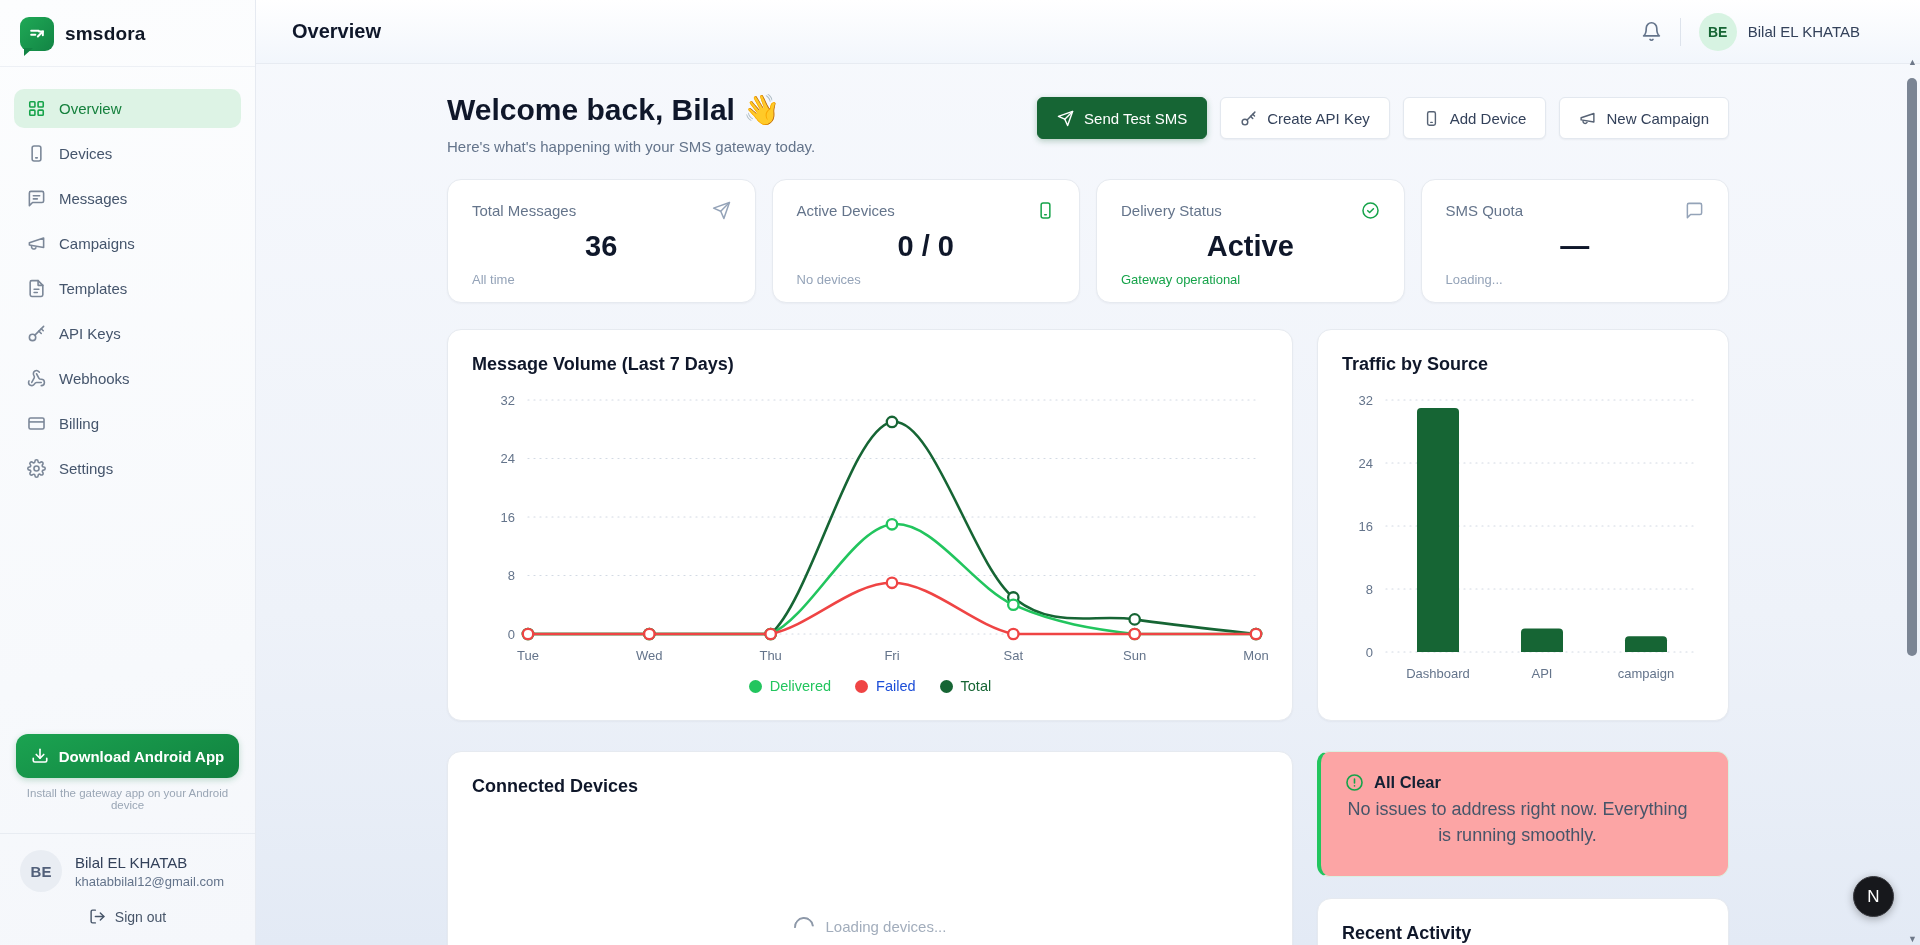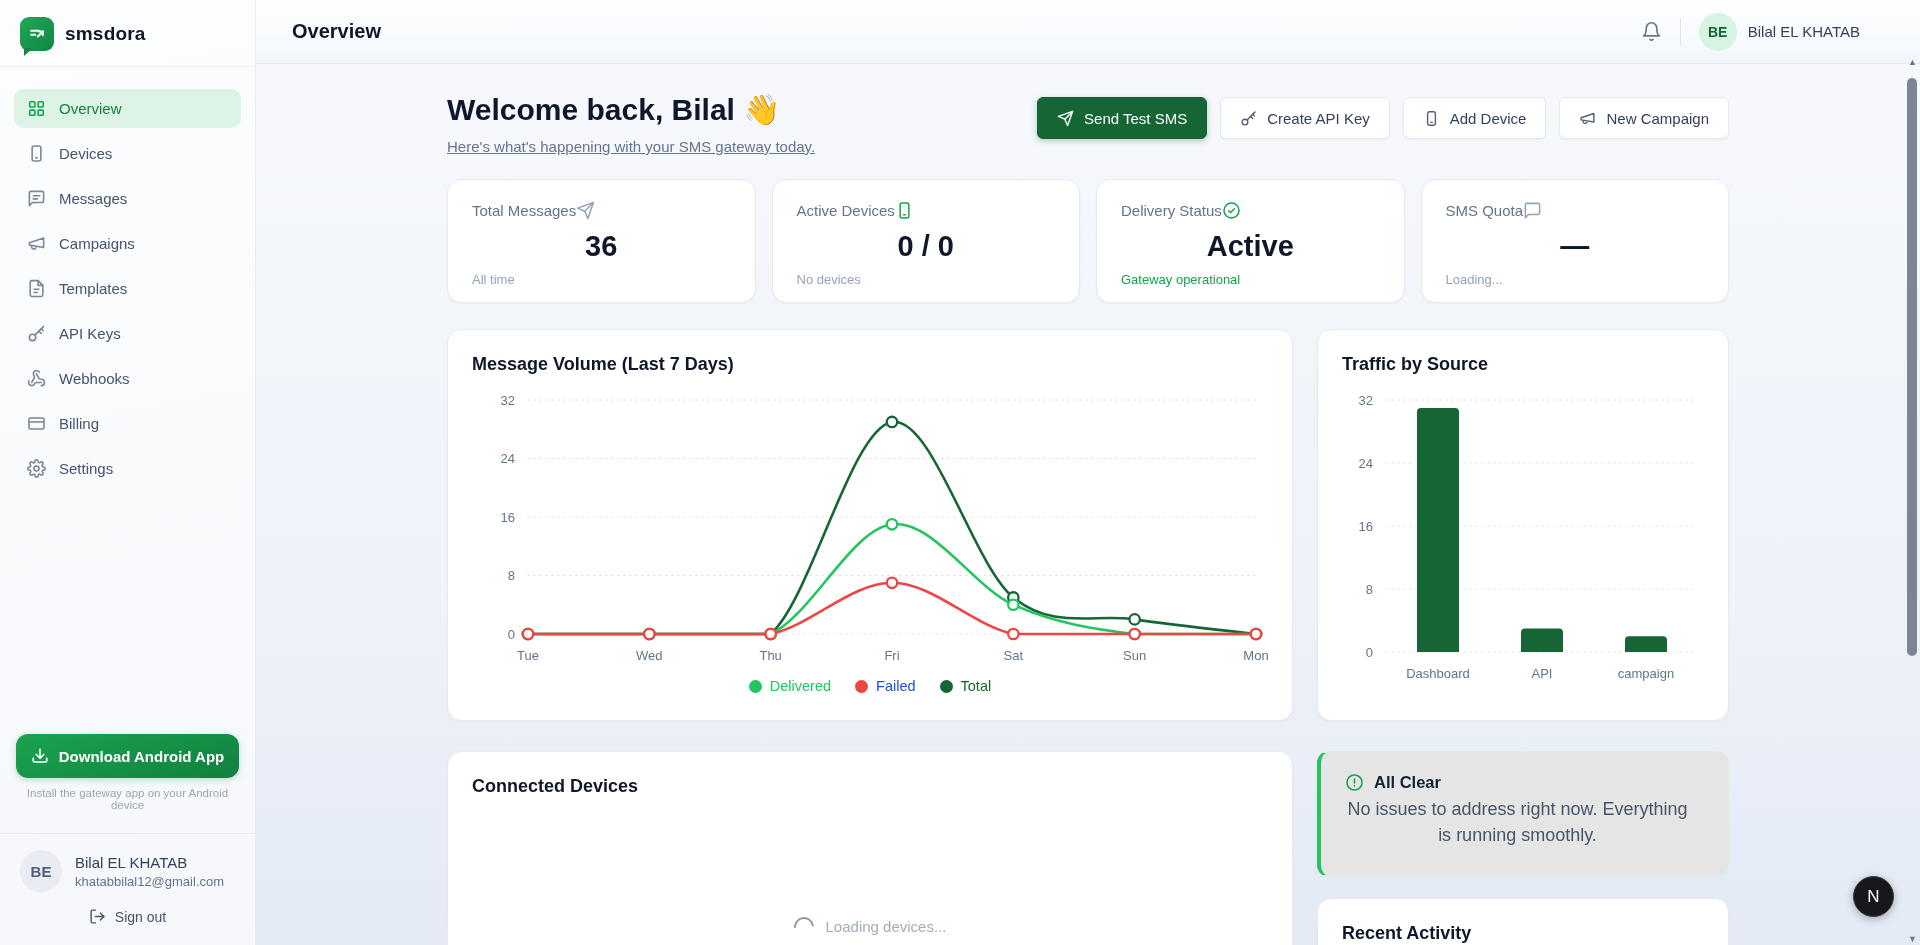--- a/index.html
+++ b/index.html
@@ -79,39 +79,39 @@
     width:38px; height:38px; border-radius:50%; background:#d7f3e2;
     color:#166534; font-size:14px; font-weight:700;
     display:flex; align-items:center; justify-content:center;
   }
   .user-chip-name { font-size:15px; color:#33415a; }
 
   .content { width:1282px; margin:0 auto; padding-top:28px; }
 
   .welcome-row { display:flex; align-items:flex-start; justify-content:space-between; }
   .welcome-title { font-size:30px; font-weight:700; color:#0f172a; }
-  .welcome-sub { font-size:15px; color:#64748b; margin-top:11px;text-decoration:underline; }
+  .welcome-sub { font-size:15px; color:#64748b; margin-top:11px; }
   .actions { display:flex; gap:13px; padding-top:5px; }
   .btn {
     height:42px; padding:0 19px; border-radius:6px; cursor:pointer;
     display:flex; align-items:center; gap:10px;
     font-family:inherit; font-size:15px;
     background:#fff; border:1px solid #e3e8ef; color:#33415a;
     box-shadow:0 1px 2px rgba(16,24,40,.05);
   }
   .btn .icon { color:#566274; }
   .btn.primary { background:#166534; border-color:#166534; color:#fff; box-shadow:0 2px 6px rgba(22,101,52,.3); }
   .btn.primary .icon { color:#fff; }
 
   .stats-row { display:grid; grid-template-columns:repeat(4,1fr); gap:16px; margin-top:24px; }
   .stat-card {
     background:#fff; border:1px solid #e6eaf0; border-radius:14px; padding:21px 24px; height:124px;
     box-shadow:0 1px 2px rgba(16,24,40,.04);
   }
-  .stat-head { display:flex; align-items:center; }
+  .stat-head { display:flex; align-items:center; justify-content:space-between; }
   .stat-label { font-size:15px; color:#64748b; }
   .stat-icon { color:#94a3b8; }
   .stat-icon.green { color:#16a34a; }
   .stat-value { font-size:29px; font-weight:700; color:#0f172a; margin-top:10px;text-align:center; }
   .stat-sub { font-size:13px; color:#94a3b8; margin-top:9px; }
   .stat-sub.green { color:#16a34a; }
 
   .charts-row { display:grid; grid-template-columns:846px 412px; gap:24px; margin-top:26px; }
   .card {
     background:#fff; border:1px solid #e6eaf0; border-radius:14px;
@@ -130,21 +130,21 @@
     flex:1; display:flex; align-items:center; justify-content:center; gap:12px;
     color:#a2adbc; font-size:15px;
   }
   .spinner {
     width:20px; height:20px; border-radius:50%;
     border:2.5px solid transparent; border-top-color:#8e99a9; border-left-color:#8e99a9;
     transform:rotate(40deg);
   }
   .right-col { display:flex; flex-direction:column; gap:21px; }
   .alert-card {
-    background:#e5e5e5; border:1px solid #d9f0e1; border-left:4px solid #22c55e;
+    background:#fca5a5; border:1px solid #d9f0e1; border-left:4px solid #22c55e;
     border-radius:12px; padding:21px 24px; height:126px;
   }
   .alert-head { display:flex; align-items:center; gap:10px; }
   .alert-head .icon { color:#16a34a; }
   .alert-title { font-size:16.5px; font-weight:700; color:#122033; }
   .alert-msg { font-size:18px; color:#475569; margin-top:4px; line-height:1.45; max-width:345px;text-align:center; }
   .activity-card { padding:24px; height:200px; }
 
   
   .scrollbar { position:absolute; top:56px; right:1px; bottom:0; width:13px; }

